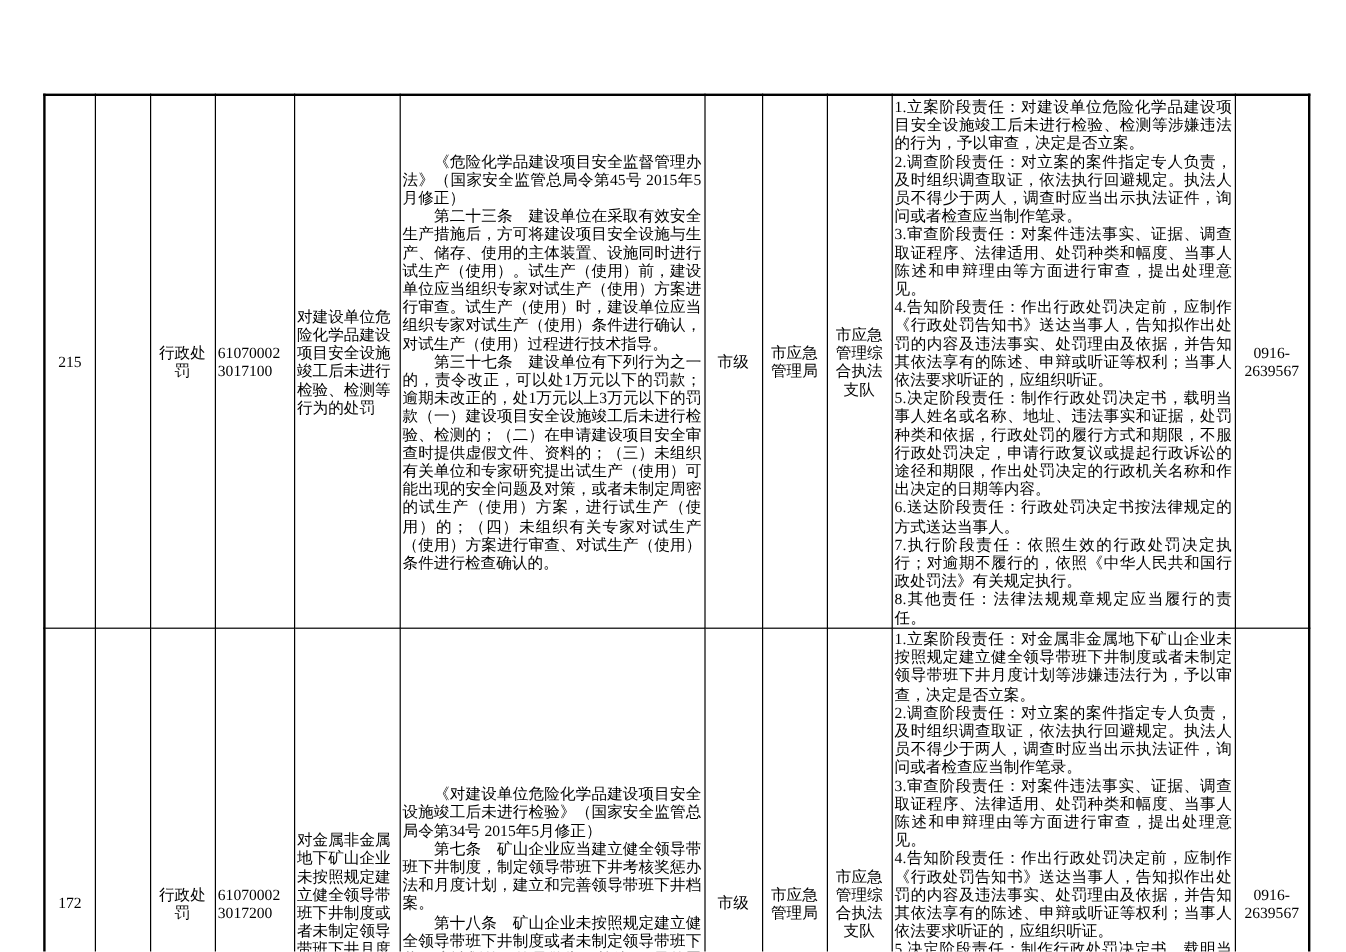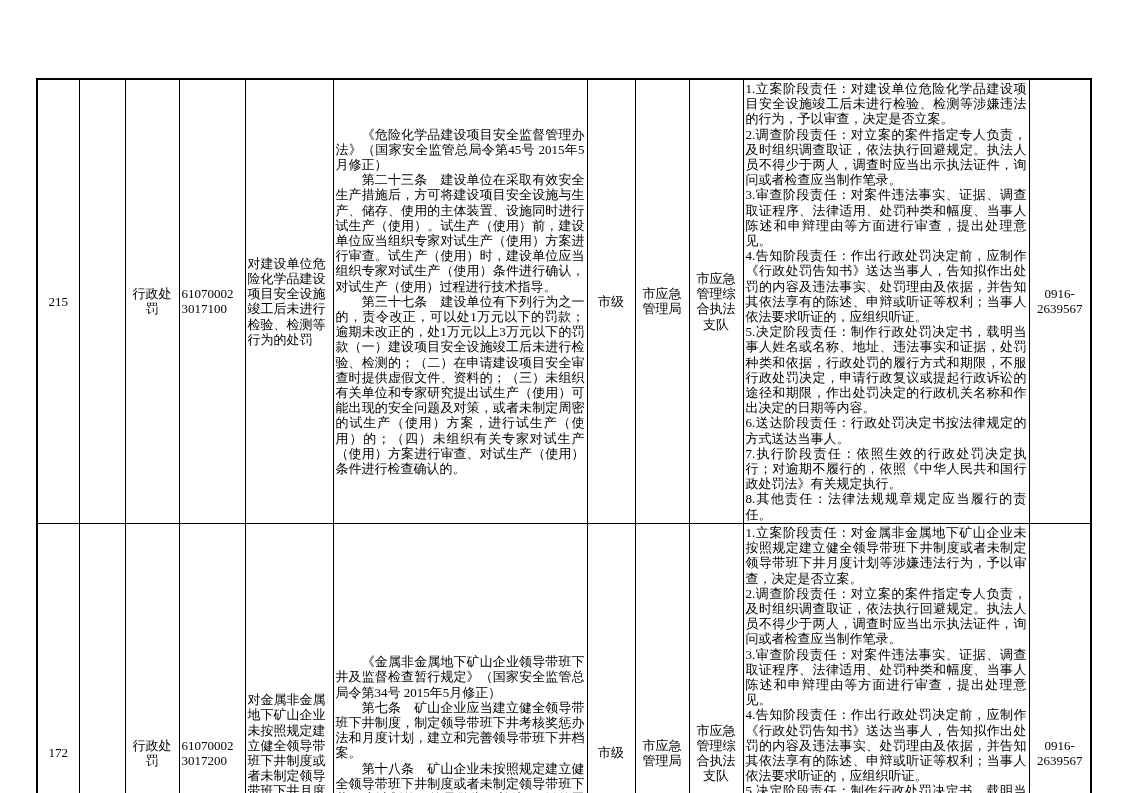--- a/index.html
+++ b/index.html
@@ -107,21 +107,21 @@
       <td class="cell-phone">0916-2639567</td>
     </tr>
 
     <tr class="data-row-2">
       <td class="center">172</td>
       <td class="center"></td>
       <td class="center">行政处罚</td>
       <td class="cell-code">61070002 3017200</td>
       <td class="cell-name">对金属非金属地下矿山企业未按照规定建立健全领导带班下井制度或者未制定领导带班下井月度计划的处罚</td>
       <td class="cell-basis">
-        <div class="law-title">　　《金属非金属地下矿山企业领导带班下井及监督检查暂行规定》（国家安全监管总局令第34号 2015年5月修正）</div>
+        <div class="law-title">　　《对建设单位危险化学品建设项目安全设施竣工后未进行检验》（国家安全监管总局令第34号 2015年5月修正）</div>
         <div class="law-body">　　第七条　矿山企业应当建立健全领导带班下井制度，制定领导带班下井考核奖惩办法和月度计划，建立和完善领导带班下井档案。
 　　第十八条　矿山企业未按照规定建立健全领导带班下井制度或者未制定领导带班下井月度计划的，给予警告，并处3万元的罚款；对其主要负责人给予警告，并处1万元的罚款；情节严重的，依法暂扣其安全生产许可证，进行试生产。</div>
       </td>
       <td class="center">市级</td>
       <td class="center">市应急管理局</td>
       <td class="center">市应急管理综合执法支队</td>
       <td class="cell-duties">
         <div class="duties-text">1.立案阶段责任：对金属非金属地下矿山企业未按照规定建立健全领导带班下井制度或者未制定领导带班下井月度计划等涉嫌违法行为，予以审查，决定是否立案。
 2.调查阶段责任：对立案的案件指定专人负责，及时组织调查取证，依法执行回避规定。执法人员不得少于两人，调查时应当出示执法证件，询问或者检查应当制作笔录。
 3.审查阶段责任：对案件违法事实、证据、调查取证程序、法律适用、处罚种类和幅度、当事人陈述和申辩理由等方面进行审查，提出处理意见。

